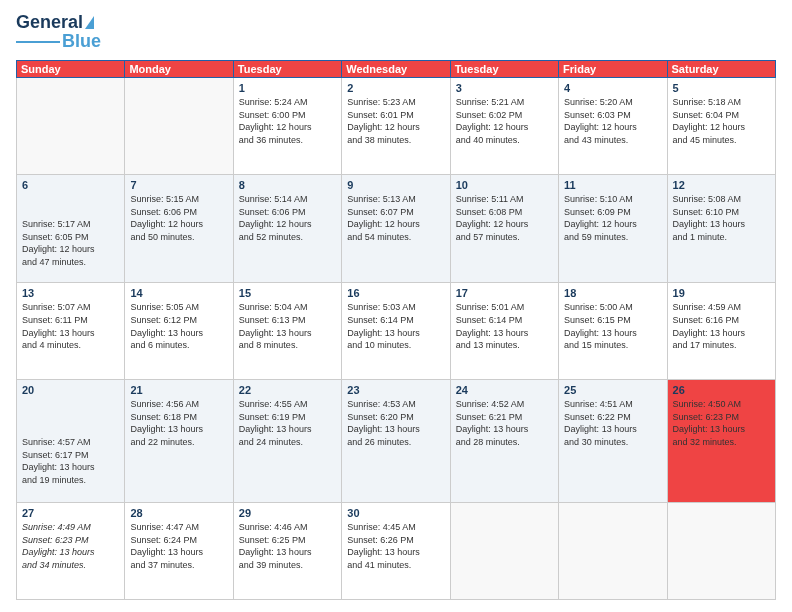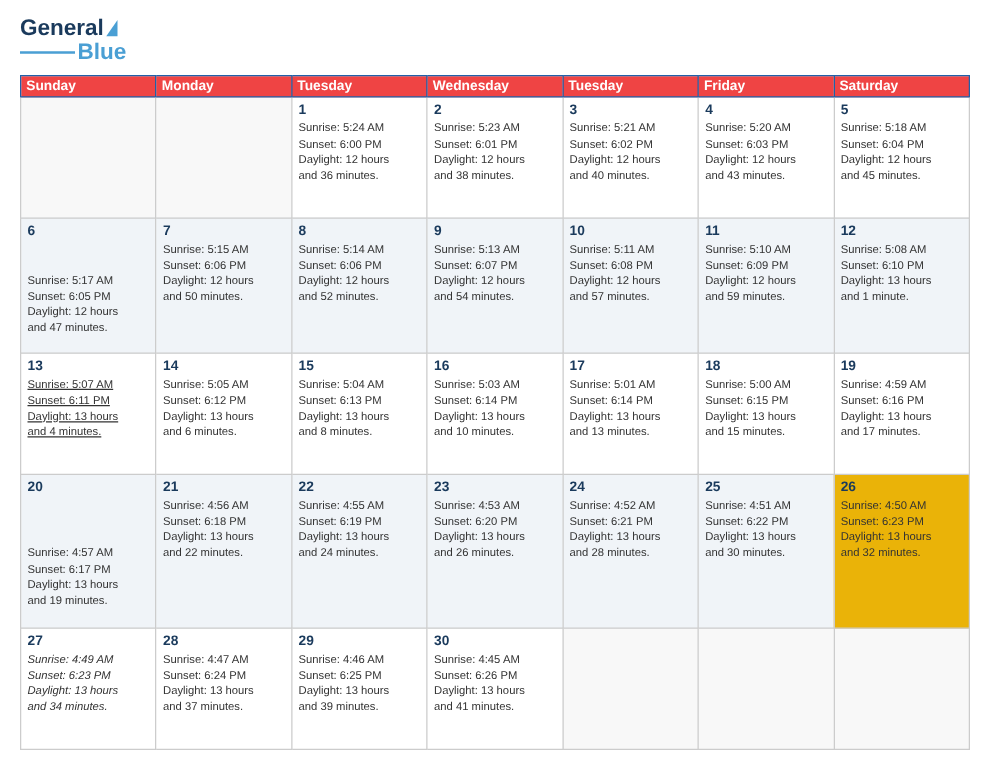--- a/index.html
+++ b/index.html
@@ -208,21 +208,21 @@
             <span class="day-num">12</span>
             <div class="day-info" style="white-space: pre-line;">Sunrise: 5:08 AM
 Sunset: 6:10 PM
 Daylight: 13 hours
 and 1 minute.</div>
           </td>
         </tr>
         <tr>
           <td>
             <span class="day-num">13</span>
-            <div class="day-info" style="white-space: pre-line; text-decoration: underline;">Sunrise: 5:07 AM
+            <div class="day-info" style="white-space: pre-line;">Sunrise: 5:07 AM
 Sunset: 6:11 PM
 Daylight: 13 hours
 and 4 minutes.</div>
           </td>
           <td>
             <span class="day-num">14</span>
             <div class="day-info" style="white-space: pre-line;">Sunrise: 5:05 AM
 Sunset: 6:12 PM
 Daylight: 13 hours
 and 6 minutes.</div>
@@ -299,21 +299,21 @@
 Daylight: 13 hours
 and 28 minutes.</div>
           </td>
           <td style="background: rgb(240, 244, 248);">
             <span class="day-num">25</span>
             <div class="day-info" style="white-space: pre-line;">Sunrise: 4:51 AM
 Sunset: 6:22 PM
 Daylight: 13 hours
 and 30 minutes.</div>
           </td>
-          <td style="background: #eab308;">
+          <td style="background: #ef4444;">
             <span class="day-num">26</span>
             <div class="day-info" style="white-space: pre-line;">Sunrise: 4:50 AM
 Sunset: 6:23 PM
 Daylight: 13 hours
 and 32 minutes.</div>
           </td>
         </tr>
         <tr>
           <td>
             <span class="day-num">27</span>

